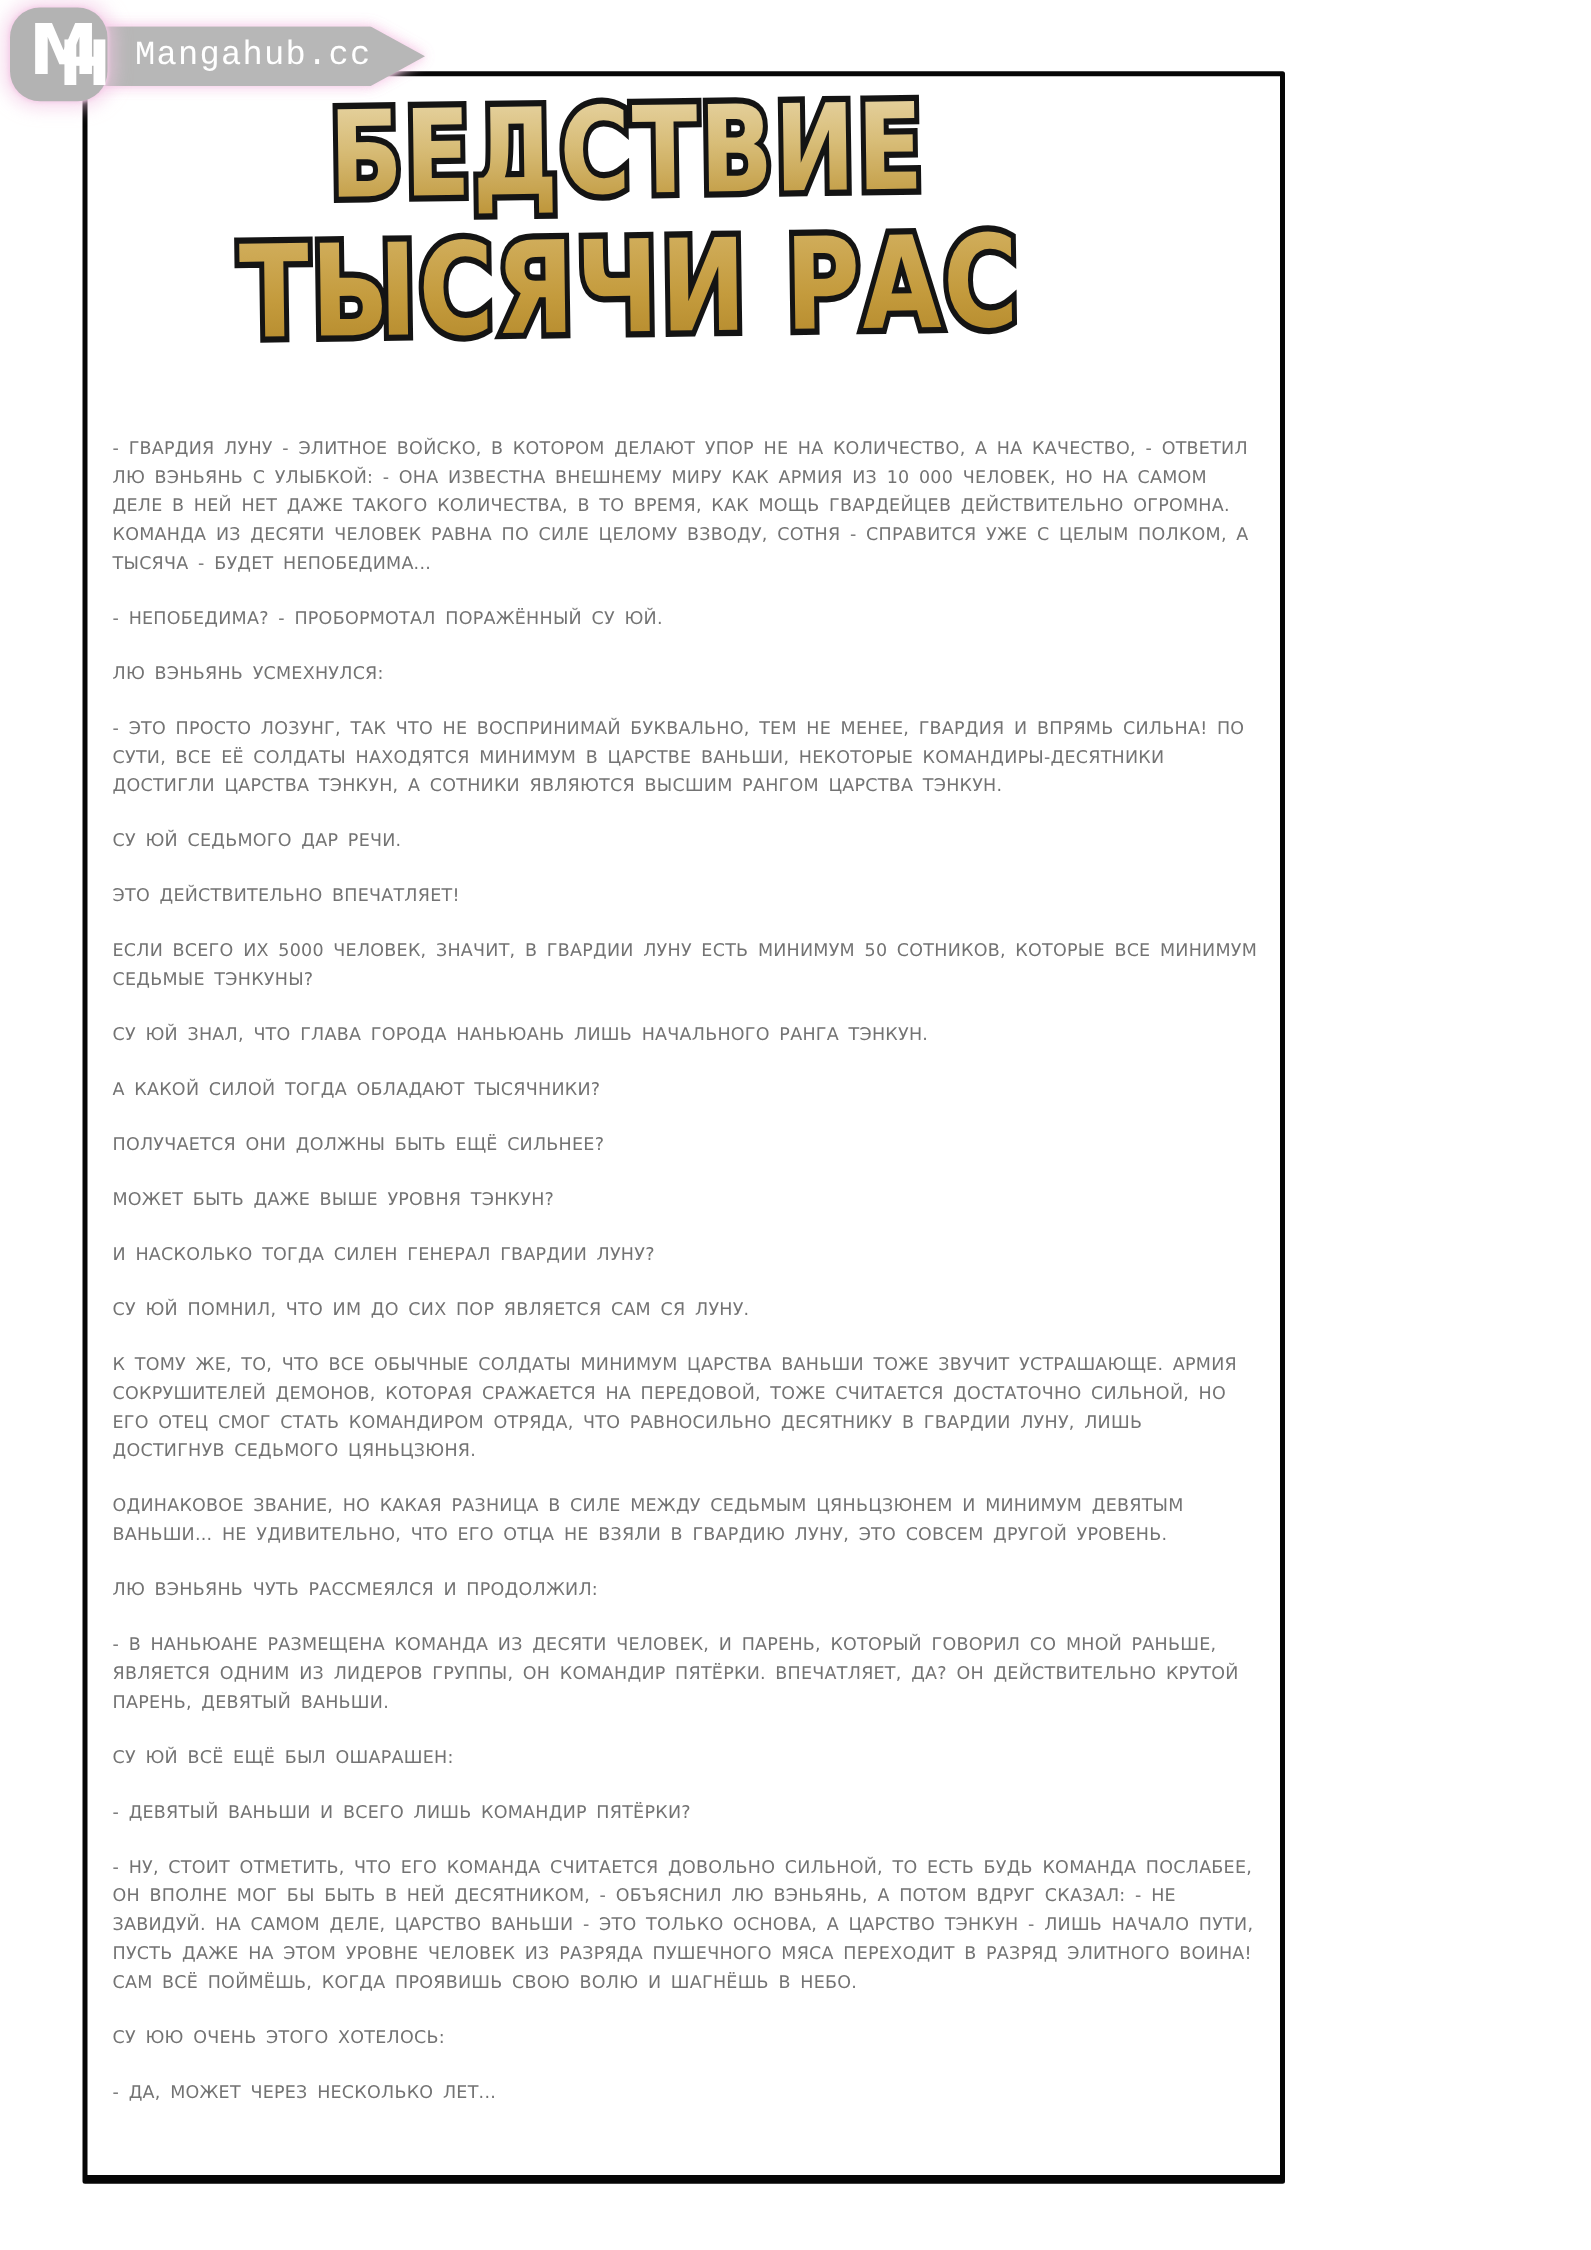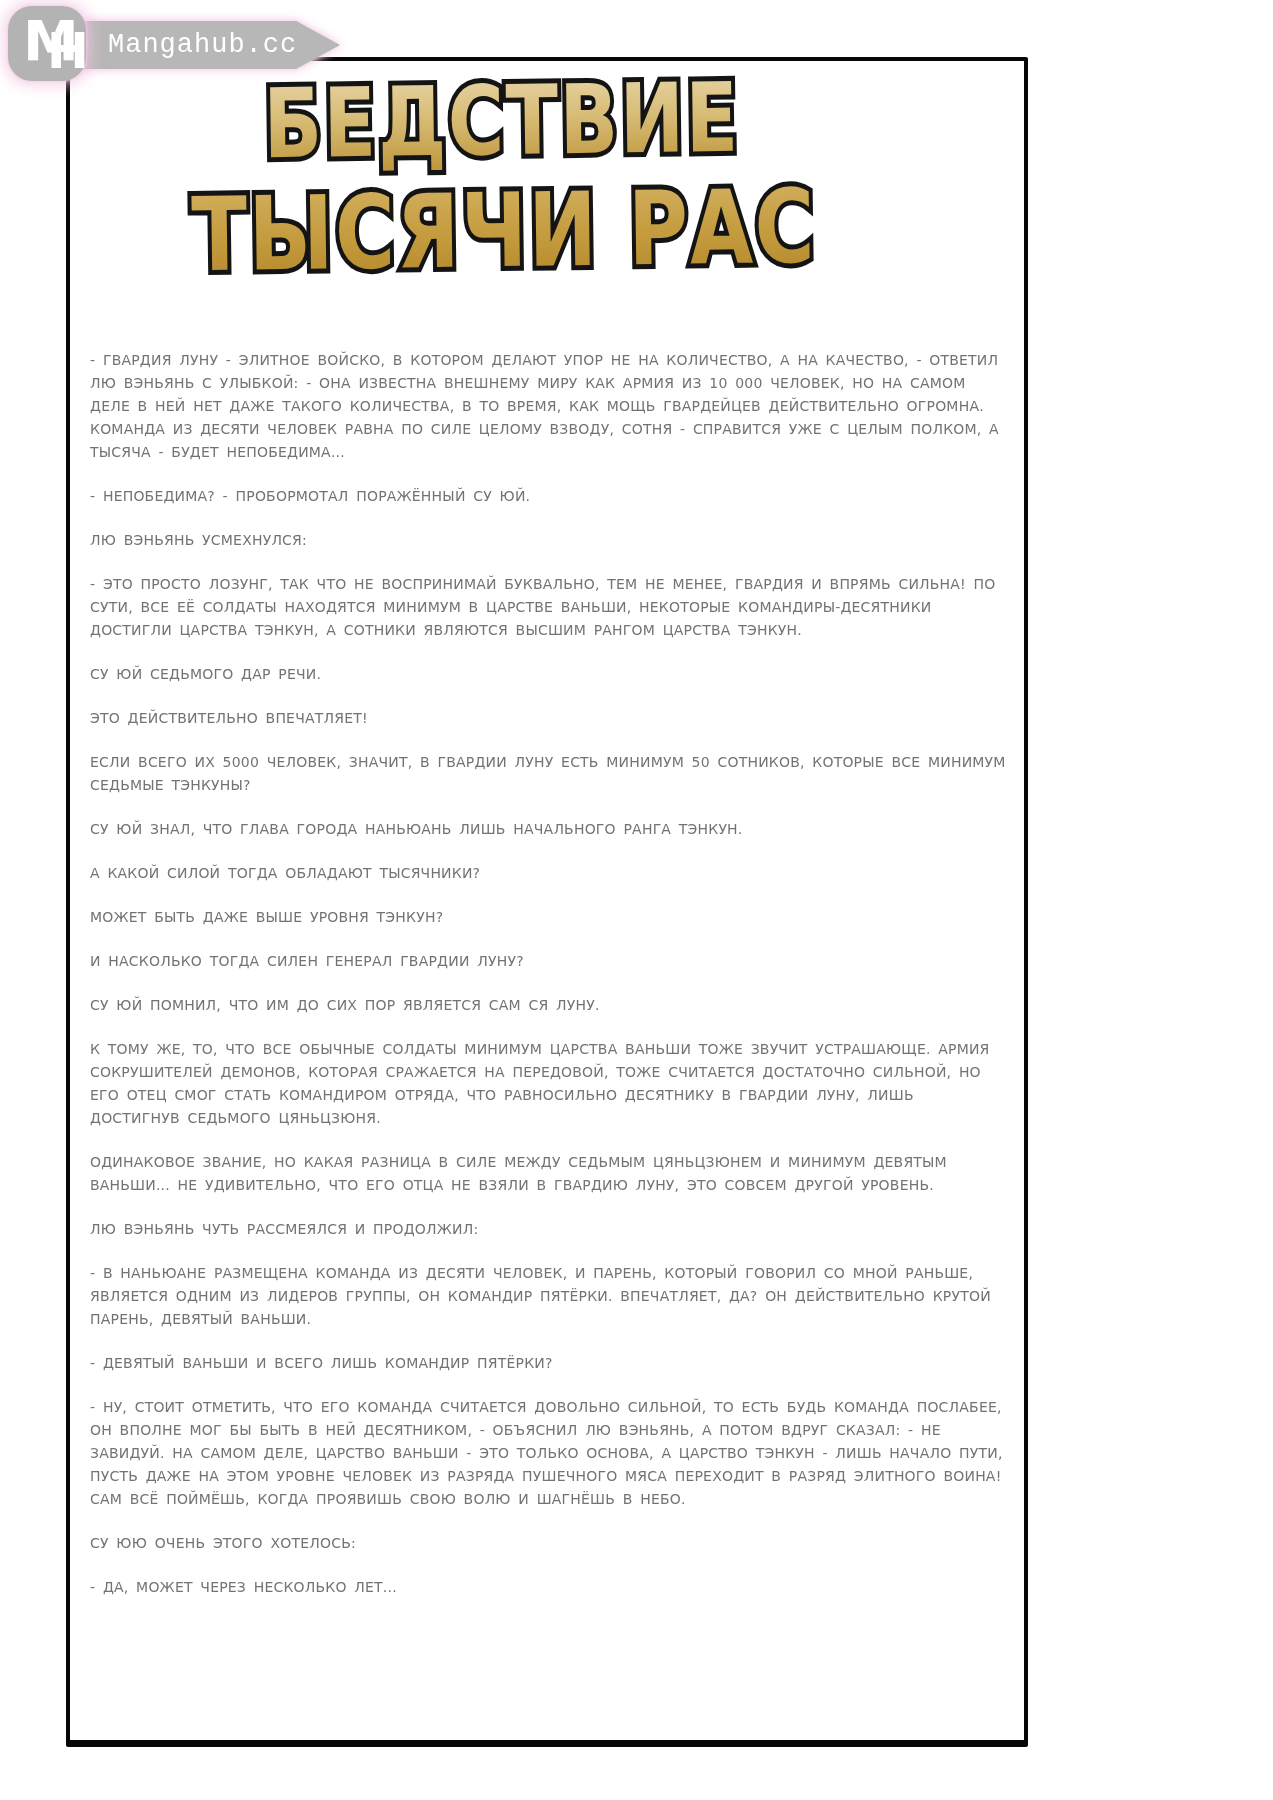--- a/index.html
+++ b/index.html
@@ -108,27 +108,29 @@
   <div class="body-text">
     <p>- ГВАРДИЯ ЛУНУ - ЭЛИТНОЕ ВОЙСКО, В КОТОРОМ ДЕЛАЮТ УПОР НЕ НА КОЛИЧЕСТВО, А НА КАЧЕСТВО, - ОТВЕТИЛ ЛЮ ВЭНЬЯНЬ С УЛЫБКОЙ: - ОНА ИЗВЕСТНА ВНЕШНЕМУ МИРУ КАК АРМИЯ ИЗ 10 000 ЧЕЛОВЕК, НО НА САМОМ ДЕЛЕ В НЕЙ НЕТ ДАЖЕ ТАКОГО КОЛИЧЕСТВА, В ТО ВРЕМЯ, КАК МОЩЬ ГВАРДЕЙЦЕВ ДЕЙСТВИТЕЛЬНО ОГРОМНА. КОМАНДА ИЗ ДЕСЯТИ ЧЕЛОВЕК РАВНА ПО СИЛЕ ЦЕЛОМУ ВЗВОДУ, СОТНЯ - СПРАВИТСЯ УЖЕ С ЦЕЛЫМ ПОЛКОМ, А ТЫСЯЧА - БУДЕТ НЕПОБЕДИМА...</p>
     <p>- НЕПОБЕДИМА? - ПРОБОРМОТАЛ ПОРАЖЁННЫЙ СУ ЮЙ.</p>
     <p>ЛЮ ВЭНЬЯНЬ УСМЕХНУЛСЯ:</p>
     <p>- ЭТО ПРОСТО ЛОЗУНГ, ТАК ЧТО НЕ ВОСПРИНИМАЙ БУКВАЛЬНО, ТЕМ НЕ МЕНЕЕ, ГВАРДИЯ И ВПРЯМЬ СИЛЬНА! ПО СУТИ, ВСЕ ЕЁ СОЛДАТЫ НАХОДЯТСЯ МИНИМУМ В ЦАРСТВЕ ВАНЬШИ, НЕКОТОРЫЕ КОМАНДИРЫ-ДЕСЯТНИКИ ДОСТИГЛИ ЦАРСТВА ТЭНКУН, А СОТНИКИ ЯВЛЯЮТСЯ ВЫСШИМ РАНГОМ ЦАРСТВА ТЭНКУН.</p>
     <p>СУ ЮЙ СЕДЬМОГО ДАР РЕЧИ.</p>
     <p>ЭТО ДЕЙСТВИТЕЛЬНО ВПЕЧАТЛЯЕТ!</p>
     <p>ЕСЛИ ВСЕГО ИХ 5000 ЧЕЛОВЕК, ЗНАЧИТ, В ГВАРДИИ ЛУНУ ЕСТЬ МИНИМУМ 50 СОТНИКОВ, КОТОРЫЕ ВСЕ МИНИМУМ СЕДЬМЫЕ ТЭНКУНЫ?</p>
     <p>СУ ЮЙ ЗНАЛ, ЧТО ГЛАВА ГОРОДА НАНЬЮАНЬ ЛИШЬ НАЧАЛЬНОГО РАНГА ТЭНКУН.</p>
     <p>А КАКОЙ СИЛОЙ ТОГДА ОБЛАДАЮТ ТЫСЯЧНИКИ?</p>
+    <p>ПОЛУЧАЕТСЯ ОНИ ДОЛЖНЫ БЫТЬ ЕЩЁ СИЛЬНЕЕ?</p>
     <p>МОЖЕТ БЫТЬ ДАЖЕ ВЫШЕ УРОВНЯ ТЭНКУН?</p>
     <p>И НАСКОЛЬКО ТОГДА СИЛЕН ГЕНЕРАЛ ГВАРДИИ ЛУНУ?</p>
     <p>СУ ЮЙ ПОМНИЛ, ЧТО ИМ ДО СИХ ПОР ЯВЛЯЕТСЯ САМ СЯ ЛУНУ.</p>
     <p>К ТОМУ ЖЕ, ТО, ЧТО ВСЕ ОБЫЧНЫЕ СОЛДАТЫ МИНИМУМ ЦАРСТВА ВАНЬШИ ТОЖЕ ЗВУЧИТ УСТРАШАЮЩЕ. АРМИЯ СОКРУШИТЕЛЕЙ ДЕМОНОВ, КОТОРАЯ СРАЖАЕТСЯ НА ПЕРЕДОВОЙ, ТОЖЕ СЧИТАЕТСЯ ДОСТАТОЧНО СИЛЬНОЙ, НО ЕГО ОТЕЦ СМОГ СТАТЬ КОМАНДИРОМ ОТРЯДА, ЧТО РАВНОСИЛЬНО ДЕСЯТНИКУ В ГВАРДИИ ЛУНУ, ЛИШЬ ДОСТИГНУВ СЕДЬМОГО ЦЯНЬЦЗЮНЯ.</p>
     <p>ОДИНАКОВОЕ ЗВАНИЕ, НО КАКАЯ РАЗНИЦА В СИЛЕ МЕЖДУ СЕДЬМЫМ ЦЯНЬЦЗЮНЕМ И МИНИМУМ ДЕВЯТЫМ ВАНЬШИ... НЕ УДИВИТЕЛЬНО, ЧТО ЕГО ОТЦА НЕ ВЗЯЛИ В ГВАРДИЮ ЛУНУ, ЭТО СОВСЕМ ДРУГОЙ УРОВЕНЬ.</p>
     <p>ЛЮ ВЭНЬЯНЬ ЧУТЬ РАССМЕЯЛСЯ И ПРОДОЛЖИЛ:</p>
     <p>- В НАНЬЮАНЕ РАЗМЕЩЕНА КОМАНДА ИЗ ДЕСЯТИ ЧЕЛОВЕК, И ПАРЕНЬ, КОТОРЫЙ ГОВОРИЛ СО МНОЙ РАНЬШЕ, ЯВЛЯЕТСЯ ОДНИМ ИЗ ЛИДЕРОВ ГРУППЫ, ОН КОМАНДИР ПЯТЁРКИ. ВПЕЧАТЛЯЕТ, ДА? ОН ДЕЙСТВИТЕЛЬНО КРУТОЙ ПАРЕНЬ, ДЕВЯТЫЙ ВАНЬШИ.</p>
+    <p>СУ ЮЙ ВСЁ ЕЩЁ БЫЛ ОШАРАШЕН:</p>
     <p>- ДЕВЯТЫЙ ВАНЬШИ И ВСЕГО ЛИШЬ КОМАНДИР ПЯТЁРКИ?</p>
     <p>- НУ, СТОИТ ОТМЕТИТЬ, ЧТО ЕГО КОМАНДА СЧИТАЕТСЯ ДОВОЛЬНО СИЛЬНОЙ, ТО ЕСТЬ БУДЬ КОМАНДА ПОСЛАБЕЕ, ОН ВПОЛНЕ МОГ БЫ БЫТЬ В НЕЙ ДЕСЯТНИКОМ, - ОБЪЯСНИЛ ЛЮ ВЭНЬЯНЬ, А ПОТОМ ВДРУГ СКАЗАЛ: - НЕ ЗАВИДУЙ. НА САМОМ ДЕЛЕ, ЦАРСТВО ВАНЬШИ - ЭТО ТОЛЬКО ОСНОВА, А ЦАРСТВО ТЭНКУН - ЛИШЬ НАЧАЛО ПУТИ, ПУСТЬ ДАЖЕ НА ЭТОМ УРОВНЕ ЧЕЛОВЕК ИЗ РАЗРЯДА ПУШЕЧНОГО МЯСА ПЕРЕХОДИТ В РАЗРЯД ЭЛИТНОГО ВОИНА! САМ ВСЁ ПОЙМЁШЬ, КОГДА ПРОЯВИШЬ СВОЮ ВОЛЮ И ШАГНЁШЬ В НЕБО.</p>
     <p>СУ ЮЮ ОЧЕНЬ ЭТОГО ХОТЕЛОСЬ:</p>
     <p>- ДА, МОЖЕТ ЧЕРЕЗ НЕСКОЛЬКО ЛЕТ...</p>
   </div>
 
 </div>
 
 <div class="logo">
   <div class="ribbon-wrap">

